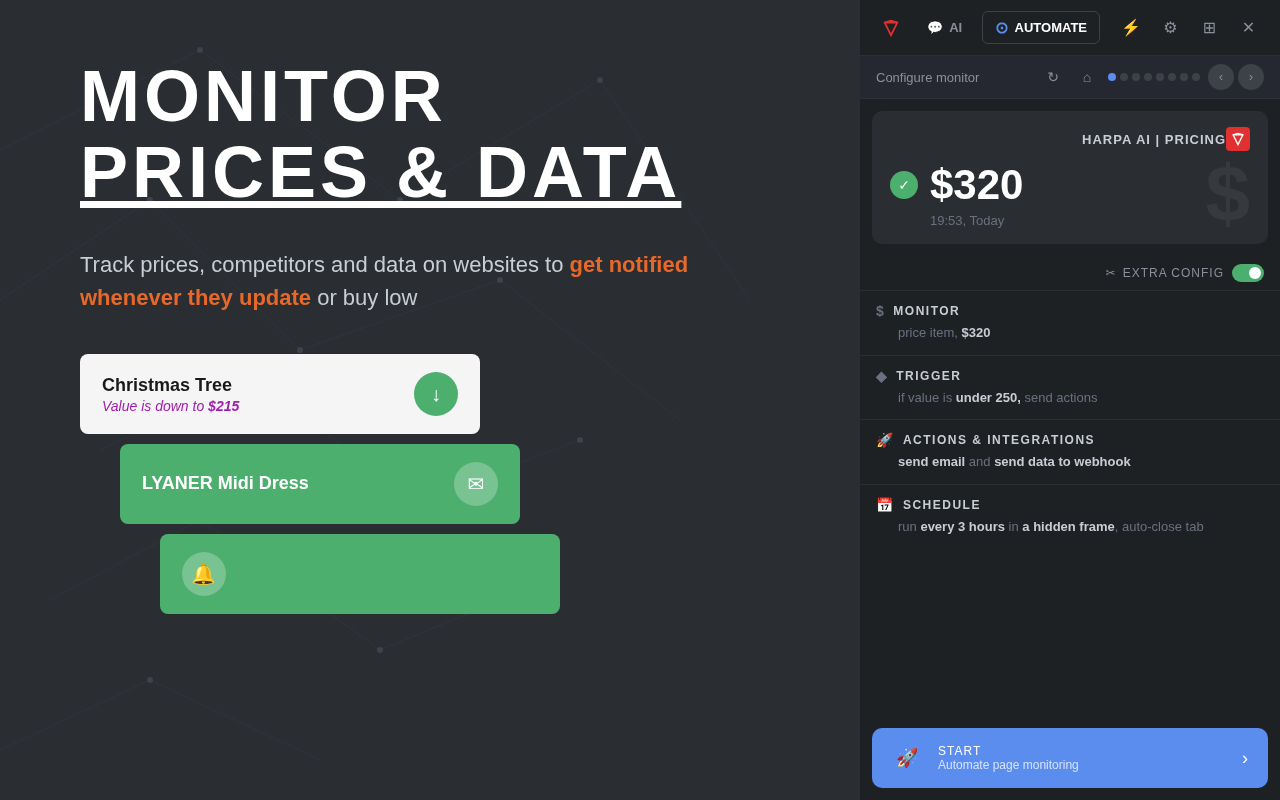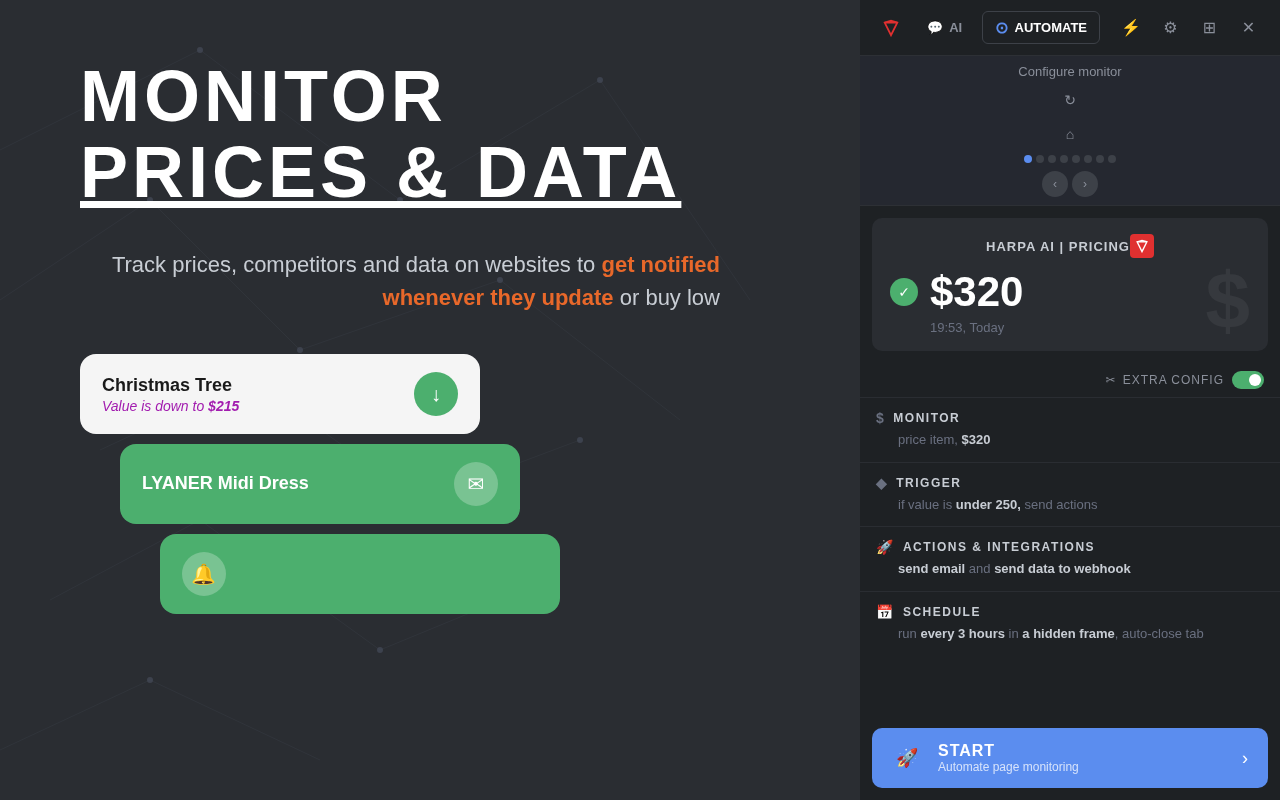--- a/index.html
+++ b/index.html
@@ -51,38 +51,37 @@
       margin-bottom: 40px;
       text-decoration: underline;
     }
 
     .subtitle {
       font-size: 22px;
       color: #c8cdd4;
       line-height: 1.5;
       margin-bottom: 40px;
       max-width: 640px;
-      text-align: right;
     }
 
     .subtitle .highlight {
       color: #e8682a;
       font-weight: 600;
     }
 
     
     .cards-container {
       display: flex;
       flex-direction: column;
       gap: 0;
       position: relative;
     }
 
     .monitor-card {
-      border-radius: 16px;
+      border-radius: 8px;
       padding: 18px 22px;
       display: flex;
       align-items: center;
       justify-content: space-between;
       margin-bottom: 10px;
       max-width: 400px;
     }
 
     .card-white {
       background: #f5f5f5;
@@ -215,21 +214,20 @@
     .toolbar-spacer { flex: 1; }
 
     
     .config-bar {
       display: flex;
       align-items: center;
       padding: 8px 16px;
       background: #252830;
       gap: 8px;
       border-bottom: 1px solid #2d3035;
-      flex-direction: column;
     }
 
     .config-label {
       font-size: 13px;
       color: #8a8f9a;
       flex: 1;
     }
 
     .config-icon {
       width: 26px;
@@ -282,21 +280,21 @@
       background: #2a2d32;
       margin: 12px;
       border-radius: 10px;
       padding: 16px 18px;
       position: relative;
     }
 
     .price-card-header {
       display: flex;
       align-items: center;
-      justify-content: center;
+      justify-content: flex-end;
       margin-bottom: 10px;
     }
 
     .price-card-title {
       font-size: 13px;
       font-weight: 700;
       color: #c8cdd4;
       letter-spacing: 1px;
     }
 
@@ -446,22 +444,22 @@
       justify-content: center;
       font-size: 18px;
       color: white;
     }
 
     .start-btn-text {
       flex: 1;
     }
 
     .start-btn-title {
-      font-size: 16px;
-      font-weight: 700;
+      font-size: 12px;
+      font-weight: 400;
       color: white;
       letter-spacing: 1px;
     }
 
     .start-btn-sub {
       font-size: 12px;
       color: rgba(255,255,255,0.75);
     }
 
     .start-btn-arrow {

